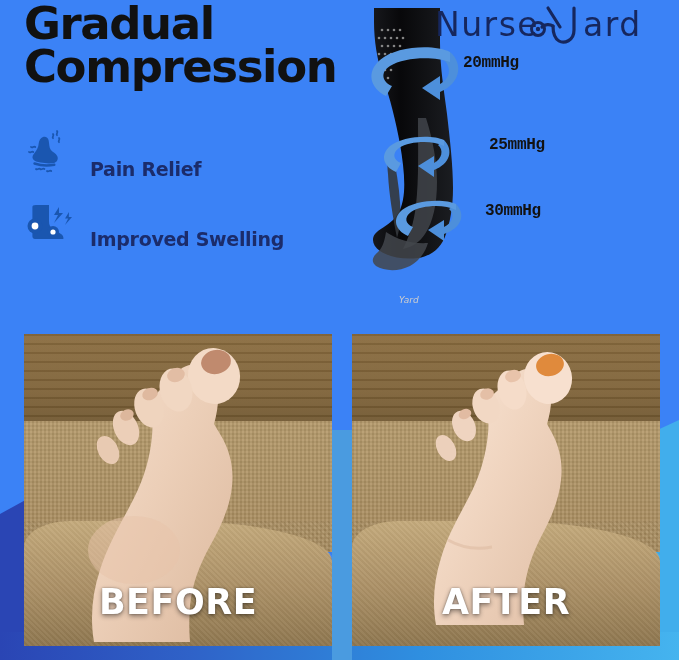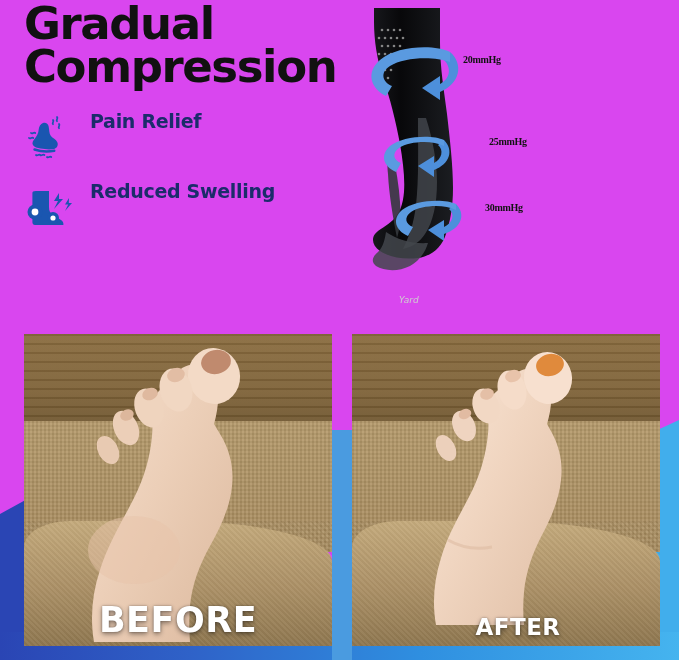--- a/index.html
+++ b/index.html
@@ -5,21 +5,21 @@
 <style>
   html,body{margin:0;padding:0;background:#ffffff;}
   body{
     font-family:"Liberation Sans", sans-serif;
     -webkit-font-smoothing:antialiased;
   }
   #canvas{
     position:relative;
     width:679px;
     height:660px;
-    background:#d946ef;
+    background:#3b82f6;
     overflow:hidden;
   }
 
   
   .wedge{position:absolute;z-index:1;}
   #wedge-left{
     left:0; top:492px; width:46px; height:168px;
     background:#2a45b4;
     clip-path:polygon(0 22px, 40px 0, 40px 168px, 0 168px);
   }
@@ -52,41 +52,41 @@
     font-family:"DejaVu Sans", sans-serif;
     font-size:33px; font-weight:400; fill:#16275e;
     letter-spacing:1.5px;
   }
 
   
   #benefits{
     position:absolute; left:22px; top:110px; width:300px; z-index:5;
   }
   .benefit{
-    display:flex; align-items:flex-start; height:70px;
+    display:flex; align-items:flex-end; height:70px;
   }
   .benefit .bicon{
     width:56px; height:56px; flex:0 0 56px;
     display:flex; align-items:center; justify-content:center;
   }
   .benefit .blabel{
     margin-left:12px;
     font-family:"DejaVu Sans", sans-serif;
     font-size:19px; font-weight:700; color:#1b2c6b;
     letter-spacing:-0.3px;
   }
 
   
   #sock{position:absolute; left:352px; top:0px; width:130px; height:325px; z-index:4;font-style:italic;}
 
   
   .mmhg{
     position:absolute; z-index:7;
-    font-family:Liberation Serif, serif;
-    font-size:10px; font-weight:700; color:#121212;
+    font-family:Liberation Mono, monospace;
+    font-size:16px; font-weight:700; color:#121212;
     letter-spacing:-0.3px;
   }
   #mmhg-0{left:463px; top:54px;}
   #mmhg-1{left:489px; top:136px;}
   #mmhg-2{left:485px; top:202px;}
 
   
   .photo{
     position:absolute; top:334px; width:308px; height:312px;
     overflow:hidden; z-index:3;
@@ -116,47 +116,61 @@
     border-top-left-radius:46px 26px;
     border-top-right-radius:160px 40px;
   }
   .couch:after{
     content:""; position:absolute; left:0; top:0; width:100%; height:100%;
     background:repeating-linear-gradient(45deg, rgba(255,255,255,0.04) 0 2px, rgba(0,0,0,0.03) 2px 4px);
   }
 
   .foot{position:absolute; z-index:2;}
   .photo-label{
-    position:absolute; left:0; bottom:6px; width:100%;
+    position:absolute; left:0; bottom:24px; width:100%;
     text-align:center; z-index:5;
     font-family:"DejaVu Sans", sans-serif;
     font-weight:700; font-size:35px; color:#ffffff;
     letter-spacing:0.5px;
     text-shadow:0 2px 5px rgba(0,0,0,0.45), 0 0 2px rgba(0,0,0,0.35);
   }
-  #photo-after .photo-label{font-size:23px;padding-left:12px;}
+  #photo-after .photo-label{font-size:35px;}
 
   
   #photo-gap{
     position:absolute; left:332px; top:430px; width:20px; height:230px;
     background:#4a9be0; z-index:2;
   }
 </style>
 </head>
 <body>
 
 <div id="canvas">
 
   <div id="wedge-left" class="wedge"></div>
   <div id="wedge-right" class="wedge"></div>
   <div id="bottom-bar"></div>
 
   <div id="headline">Gradual
 Compression</div>
 
+  <div id="logo">
+    <svg width="244" height="48" viewBox="0 0 244 48" xmlns="http://www.w3.org/2000/svg">
+      <text class="logo-text" x="0" y="36">Nurse</text>
+
+      <g fill="none" stroke="#16275e" stroke-width="3.2" stroke-linecap="round">
+        <path d="M113 8 L125 27"></path>
+        <path d="M139 8 L139 30 C139 41 129 44 124 41 C119 38 118 31 118 26"></path>
+        <path d="M118 26 C115 24 110 24 107 27"></path>
+      </g>
+      <circle cx="103" cy="29" r="6.5" fill="none" stroke="#16275e" stroke-width="3"></circle>
+      <circle cx="103" cy="29" r="2.2" fill="#16275e"></circle>
+      <text class="logo-text" x="148" y="36">ard</text>
+    </svg>
+  </div>
 
   <div id="benefits">
 
     <div class="benefit">
       <span class="bicon">
         <svg width="54" height="54" viewBox="0 0 54 54" xmlns="http://www.w3.org/2000/svg">
           <g fill="#1a56b0">
             <path d="M20 12c2.5-1 5 .5 5.6 3.3.8 3.7.4 7.2 2.3 9.8 1.6 2.2 5.2 3.4 6.4 6.1 1.3 3-.4 6.1-3.6 6.8-3.7.8-8.6.4-13.2-.4-3.2-.5-6.1-1.3-7.4-3.3-1.4-2.2-.2-4.5 1.4-6.4 2.4-2.8 3.9-5.7 4.2-9.4.2-2.9 1.8-5.6 4.3-6.5z"></path>
             <path d="M11.5 38.5c4.8 1.7 13.3 2.5 19.8 1.3" stroke="#1a56b0" stroke-width="2.4" fill="none" stroke-linecap="round"></path>
           </g>
@@ -179,21 +193,21 @@
         <svg width="54" height="54" viewBox="0 0 54 54" xmlns="http://www.w3.org/2000/svg">
           <path d="M13 10h13v16c0 4 1 6 4 8l8 5c2 1.2 2.6 3 2.4 5H12c-1.6 0-2.6-1.2-2.6-2.8V12c0-1.1.7-2 3.6-2z" fill="#1a56b0"></path>
           <circle cx="12" cy="31" r="7.5" fill="#1a56b0"></circle>
           <circle cx="12" cy="31" r="3.4" fill="#ffffff"></circle>
           <circle cx="30" cy="37" r="6" fill="#1a56b0"></circle>
           <circle cx="30" cy="37" r="2.6" fill="#ffffff"></circle>
           <path d="M36 12l-5 8h4l-4 8 9-10h-4z" fill="#1a56b0"></path>
           <path d="M46 17l-4 6.5h3.2l-3.2 6.5 7-8h-3.2z" fill="#1a56b0"></path>
         </svg>
       </span>
-      <span class="blabel">Reduced Swelling</span>
+      <span class="blabel">Improved Swelling</span>
     </div>
 
   </div>
 
   <div id="sock">
     <svg width="130" height="325" viewBox="0 0 130 325" xmlns="http://www.w3.org/2000/svg">
       <defs>
         <linearGradient id="sockShade" x1="0" y1="0" x2="1" y2="0">
           <stop offset="0%" stop-color="#17181c"></stop>
           <stop offset="35%" stop-color="#08080a"></stop>

